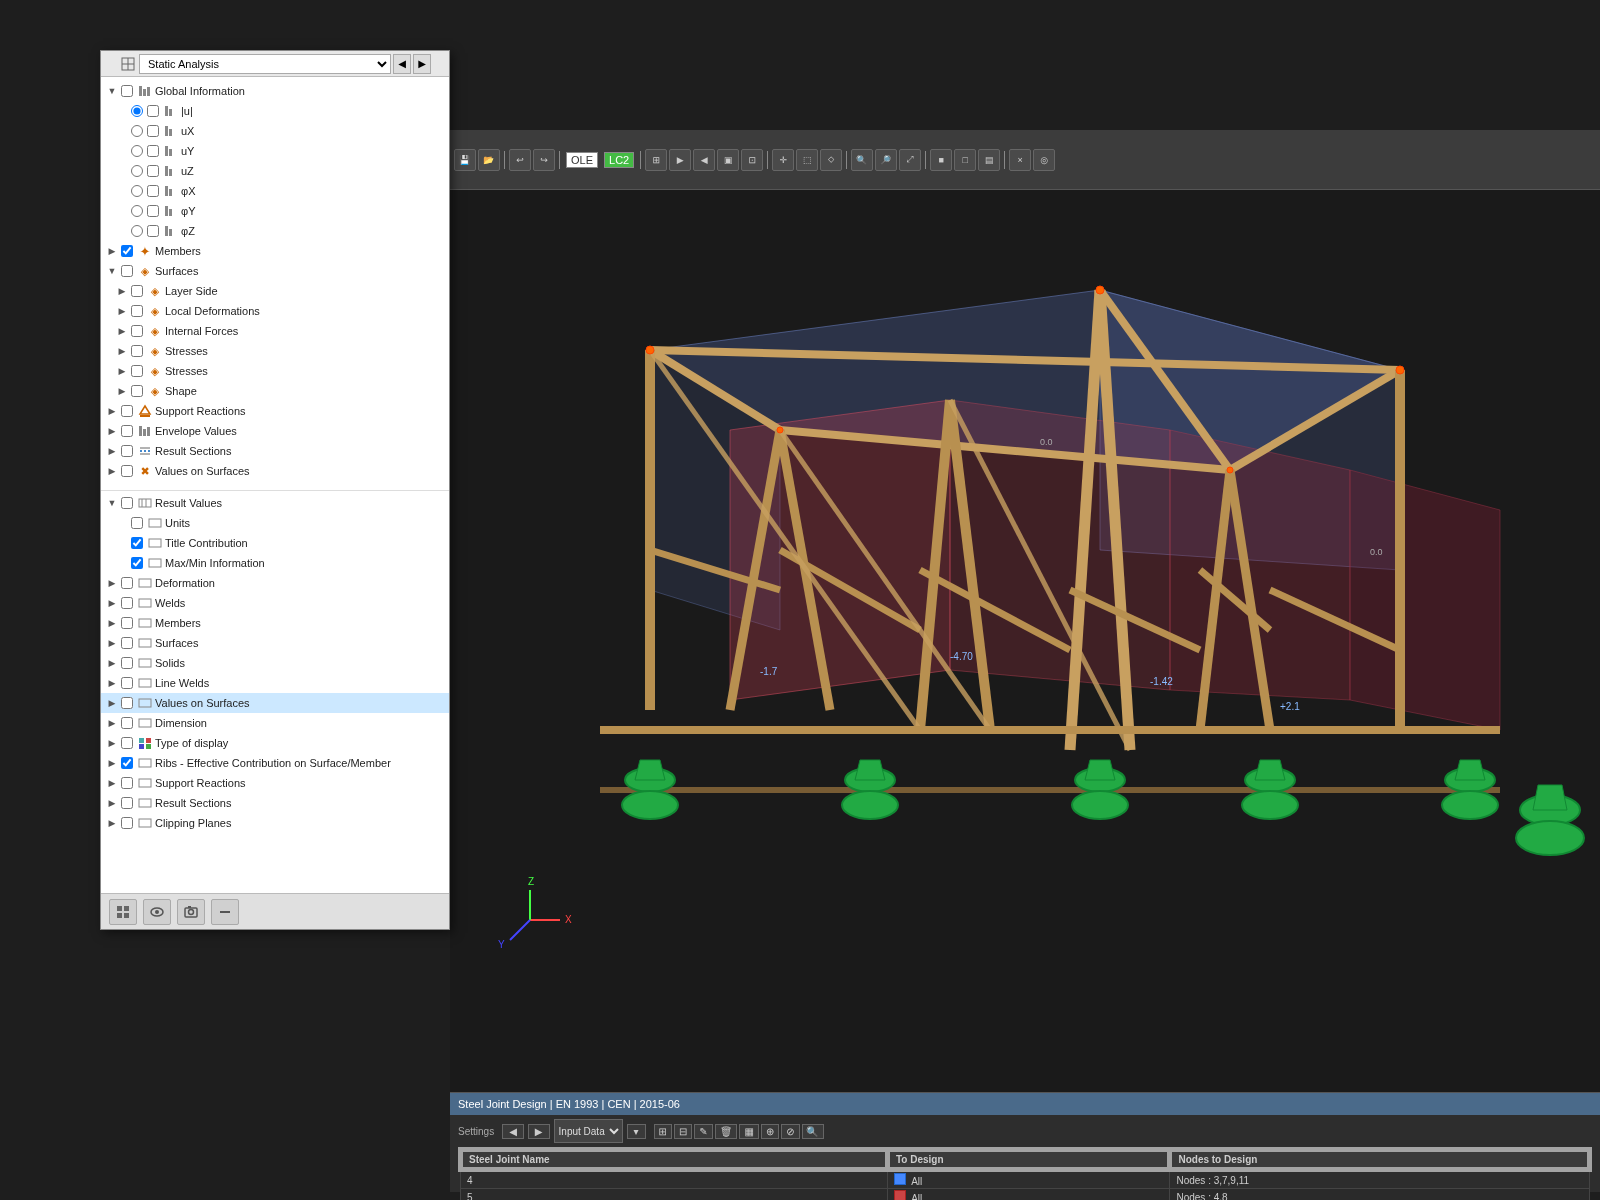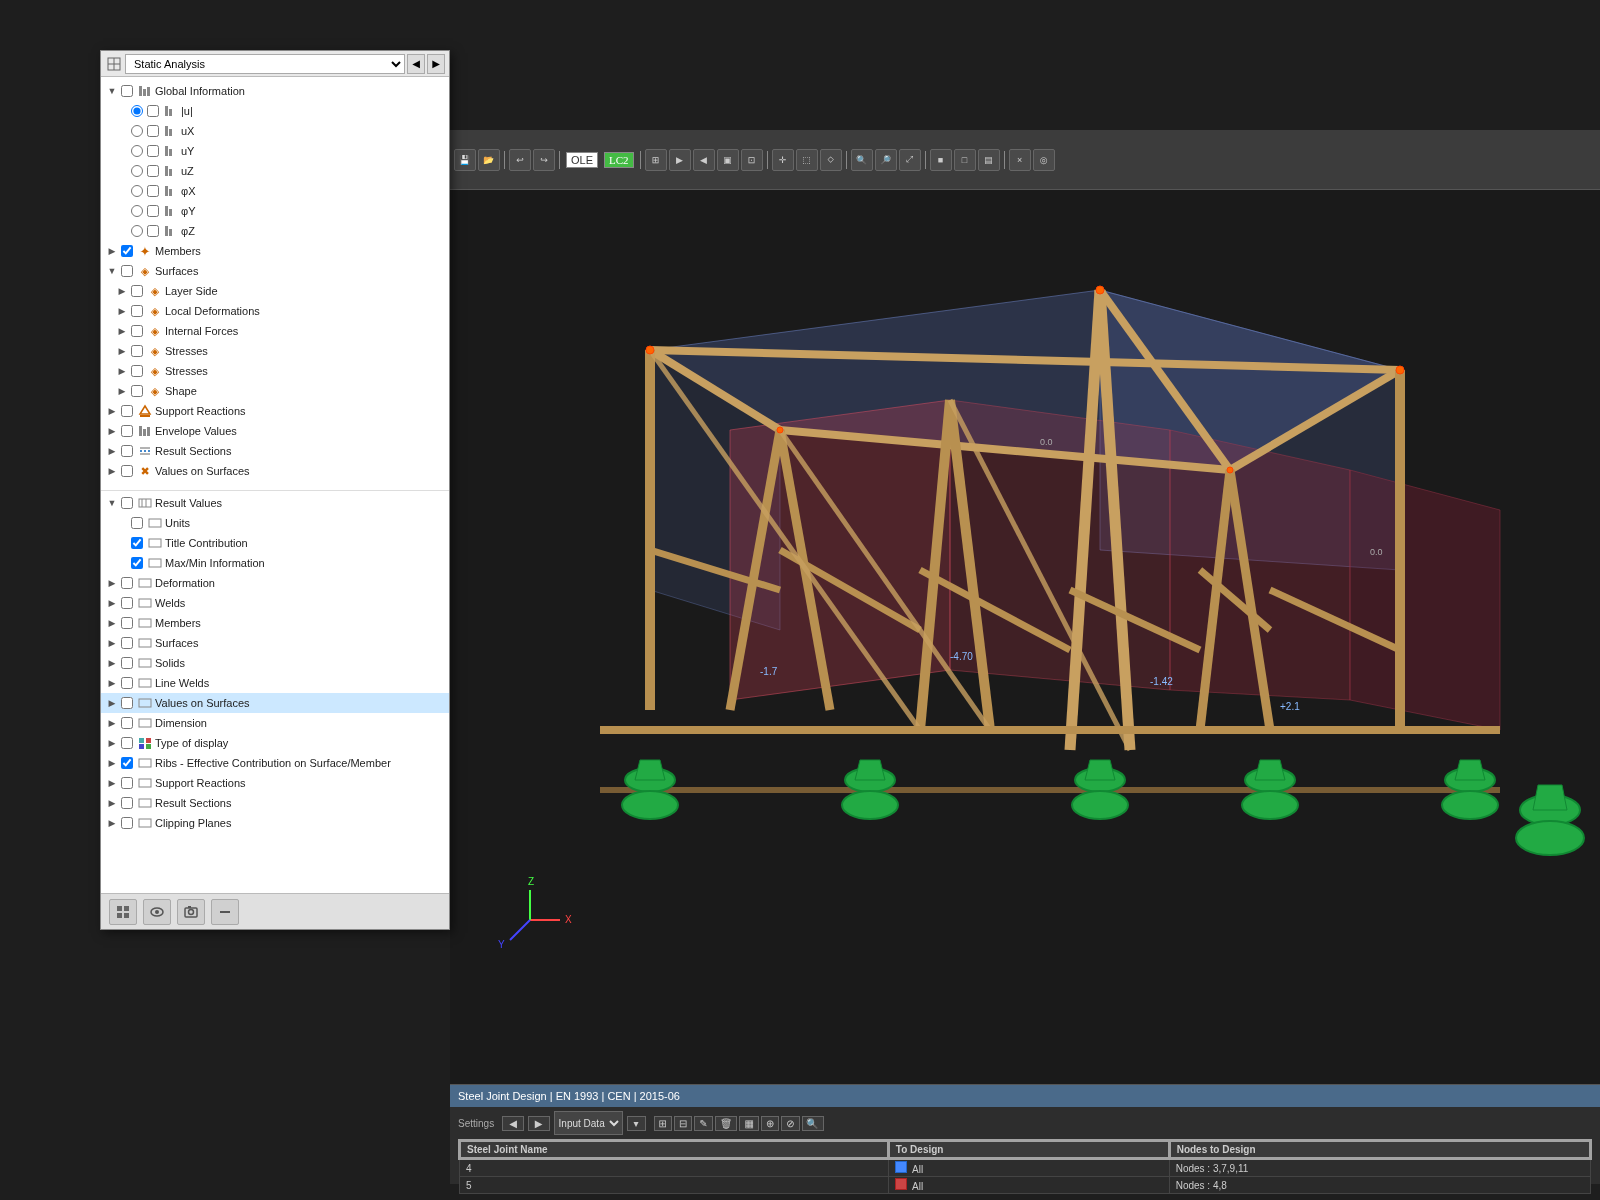--- a/index.html
+++ b/index.html
@@ -63,21 +63,21 @@
 
     
     .scene-svg {
       width: 100%;
       height: 100%;
     }
 
     
     .bottom-panel {
       position: absolute;
-      bottom: 16px;
+      bottom: 8px;
       left: 450px;
       right: 0;
       height: 100px;
       background: #2d2d2d;
       border-top: 1px solid #555;
     }
 
     .bottom-panel-header {
       background: #4a6a8a;
       height: 22px;
@@ -96,21 +96,21 @@
 
     .bottom-table {
       width: 100%;
       border-collapse: collapse;
       font-size: 10px;
       color: #ccc;
     }
 
     .bottom-table th {
       background: #3a3a3a;
-      border: 3px solid #a3a3a3;
+      border: 5px solid #a3a3a3;
       padding: 2px 6px;
       text-align: left;
     }
 
     .bottom-table td {
       border: 1px solid #444;
       padding: 1px 6px;
     }
 
     .bottom-table tr:nth-child(even) { background: #2a2a2a; }
@@ -158,21 +158,21 @@
       cursor: pointer;
     }
 
     
     .dropdown-bar {
       background: #e8e8e8;
       border-bottom: 1px solid #bbb;
       height: 26px;
       display: flex;
       align-items: center;
-      padding: 0 4px;
+      padding: 0 18px;
       gap: 2px;
     }
 
     .dropdown-icon {
       width: 18px; height: 18px;
       display: flex;
       align-items: center;
       justify-content: center;
     }
 
@@ -292,21 +292,20 @@
       border: 1px solid #888;
       padding: 1px 4px;
       font-size: 11px;
       color: #333;
       margin: 0 2px;
     }
 
     .lc-badge-green {
       background: #44bb44;
       color: white;
-      font-family: Liberation Serif, serif;
     }
 
     
     .toolbar-sep {
       width: 1px;
       height: 18px;
       background: #888;
       margin: 0 2px;
     }
 

